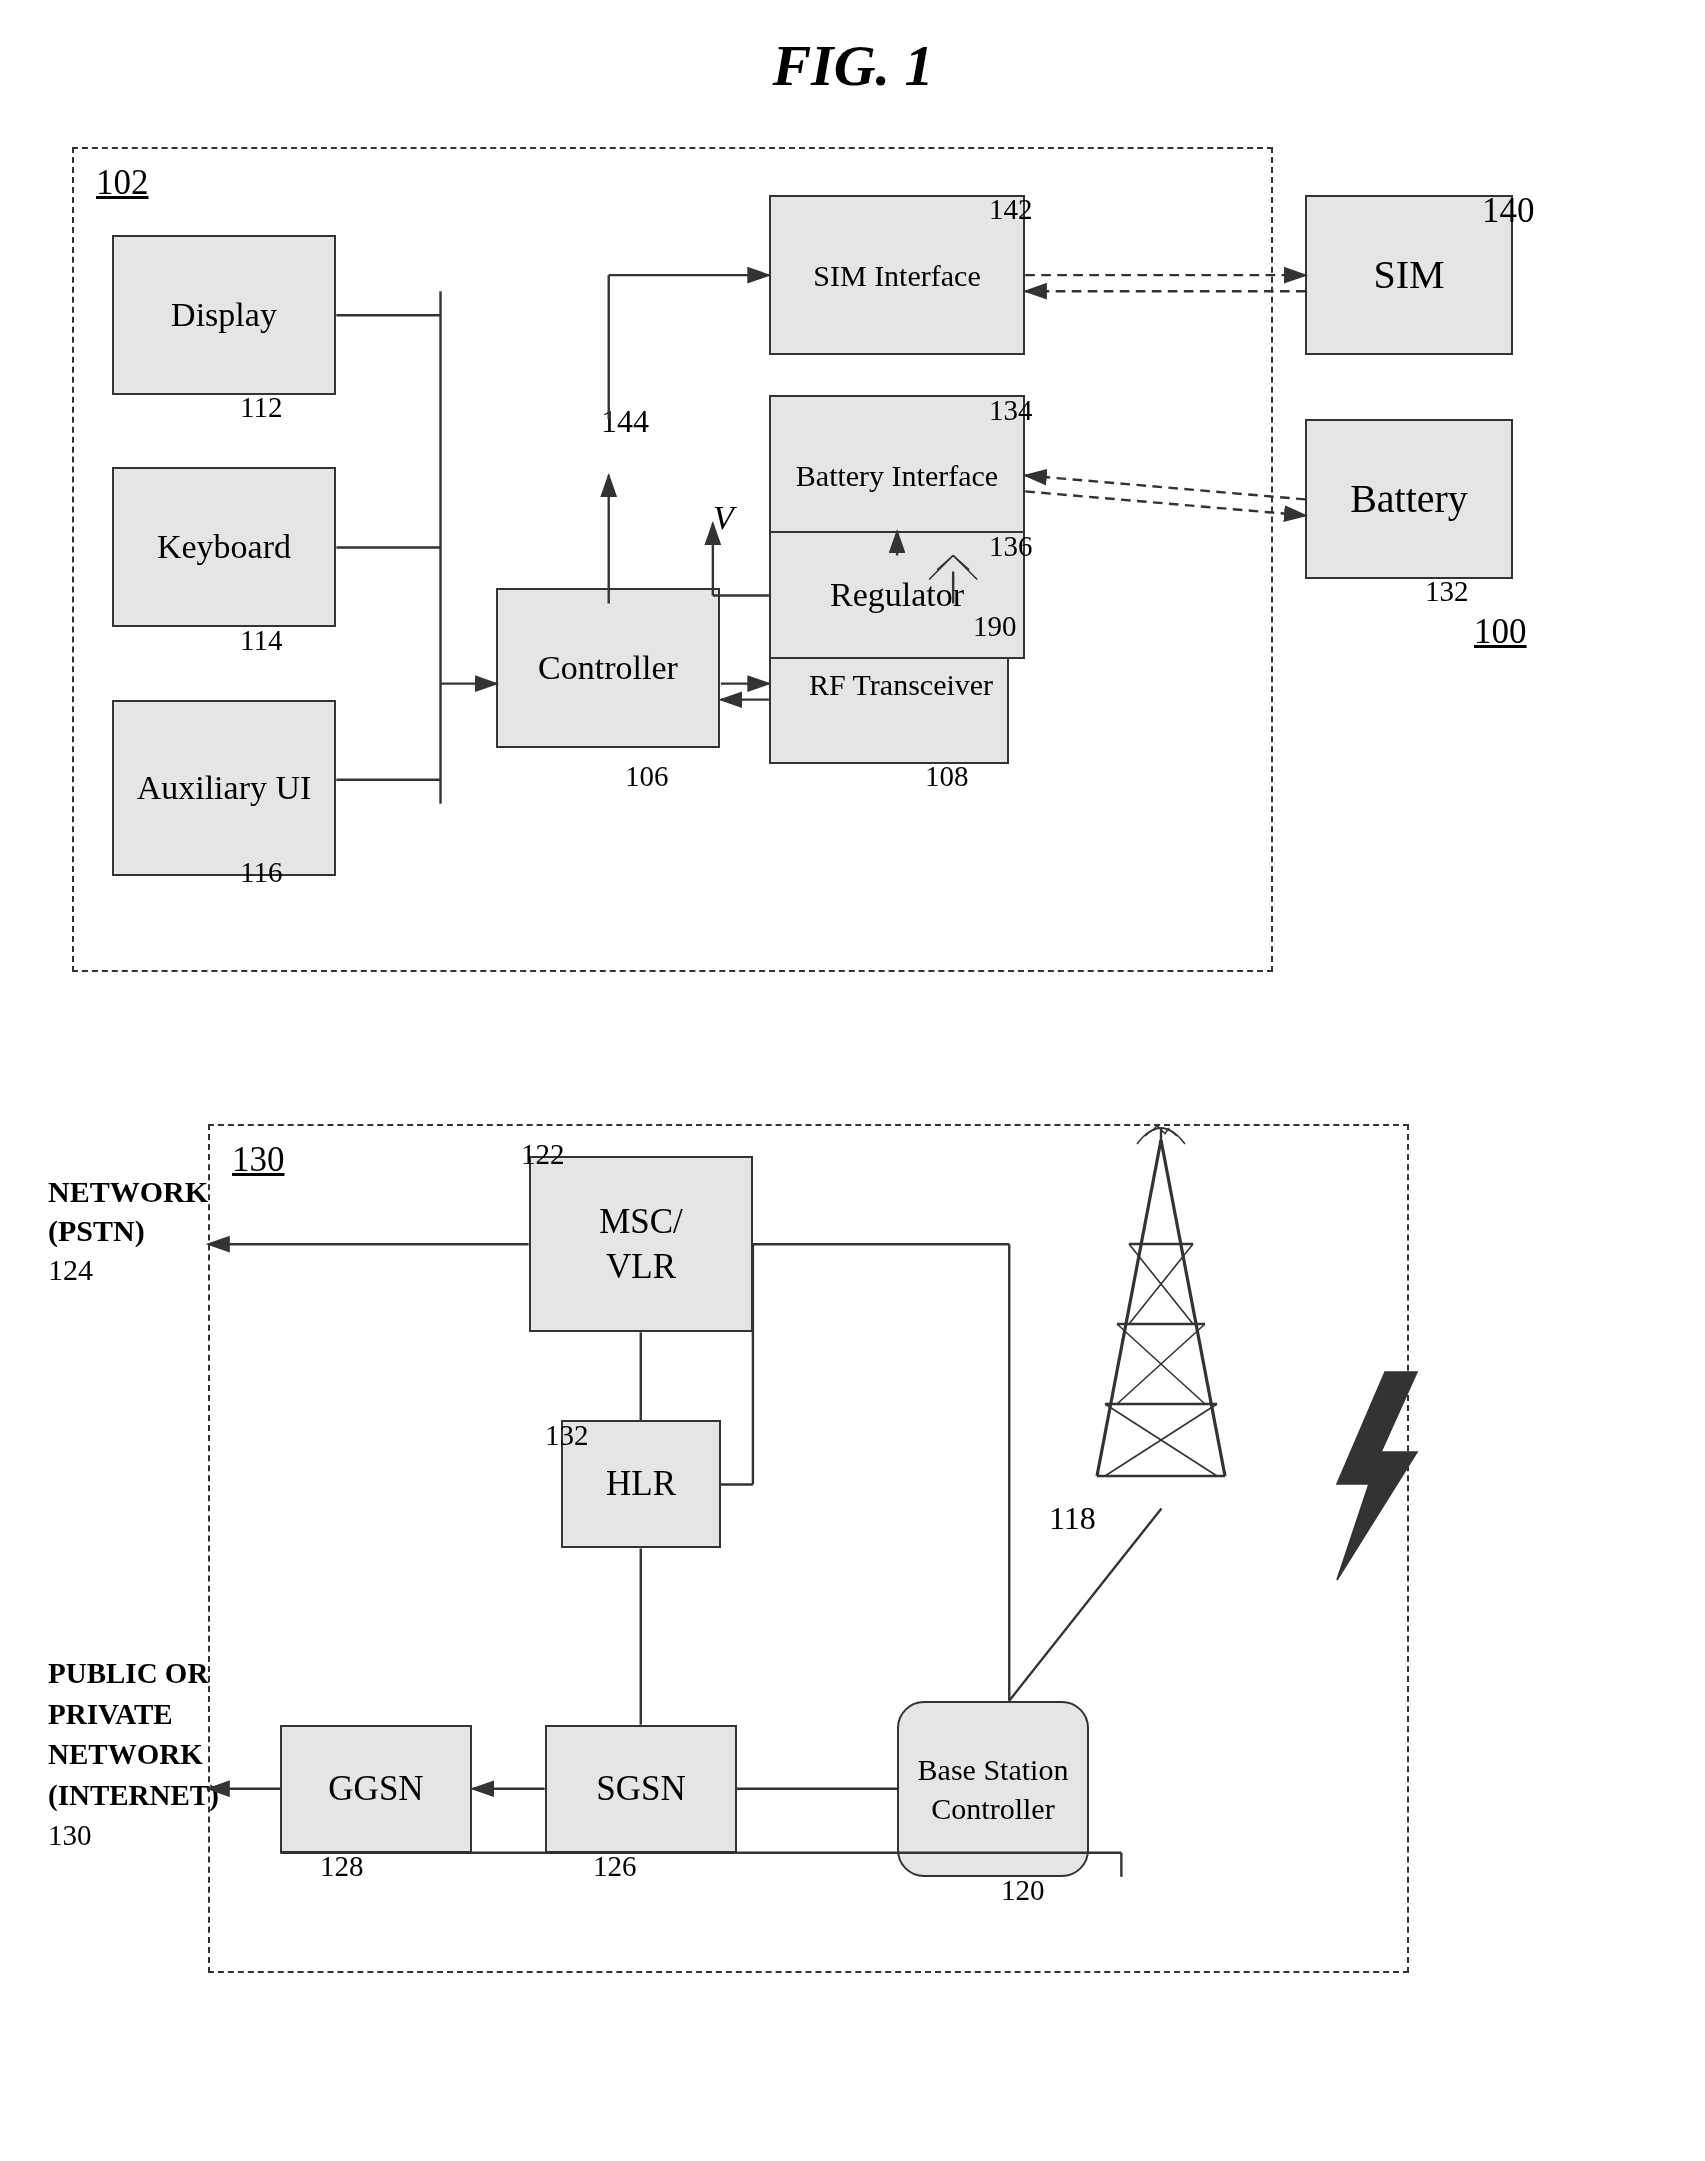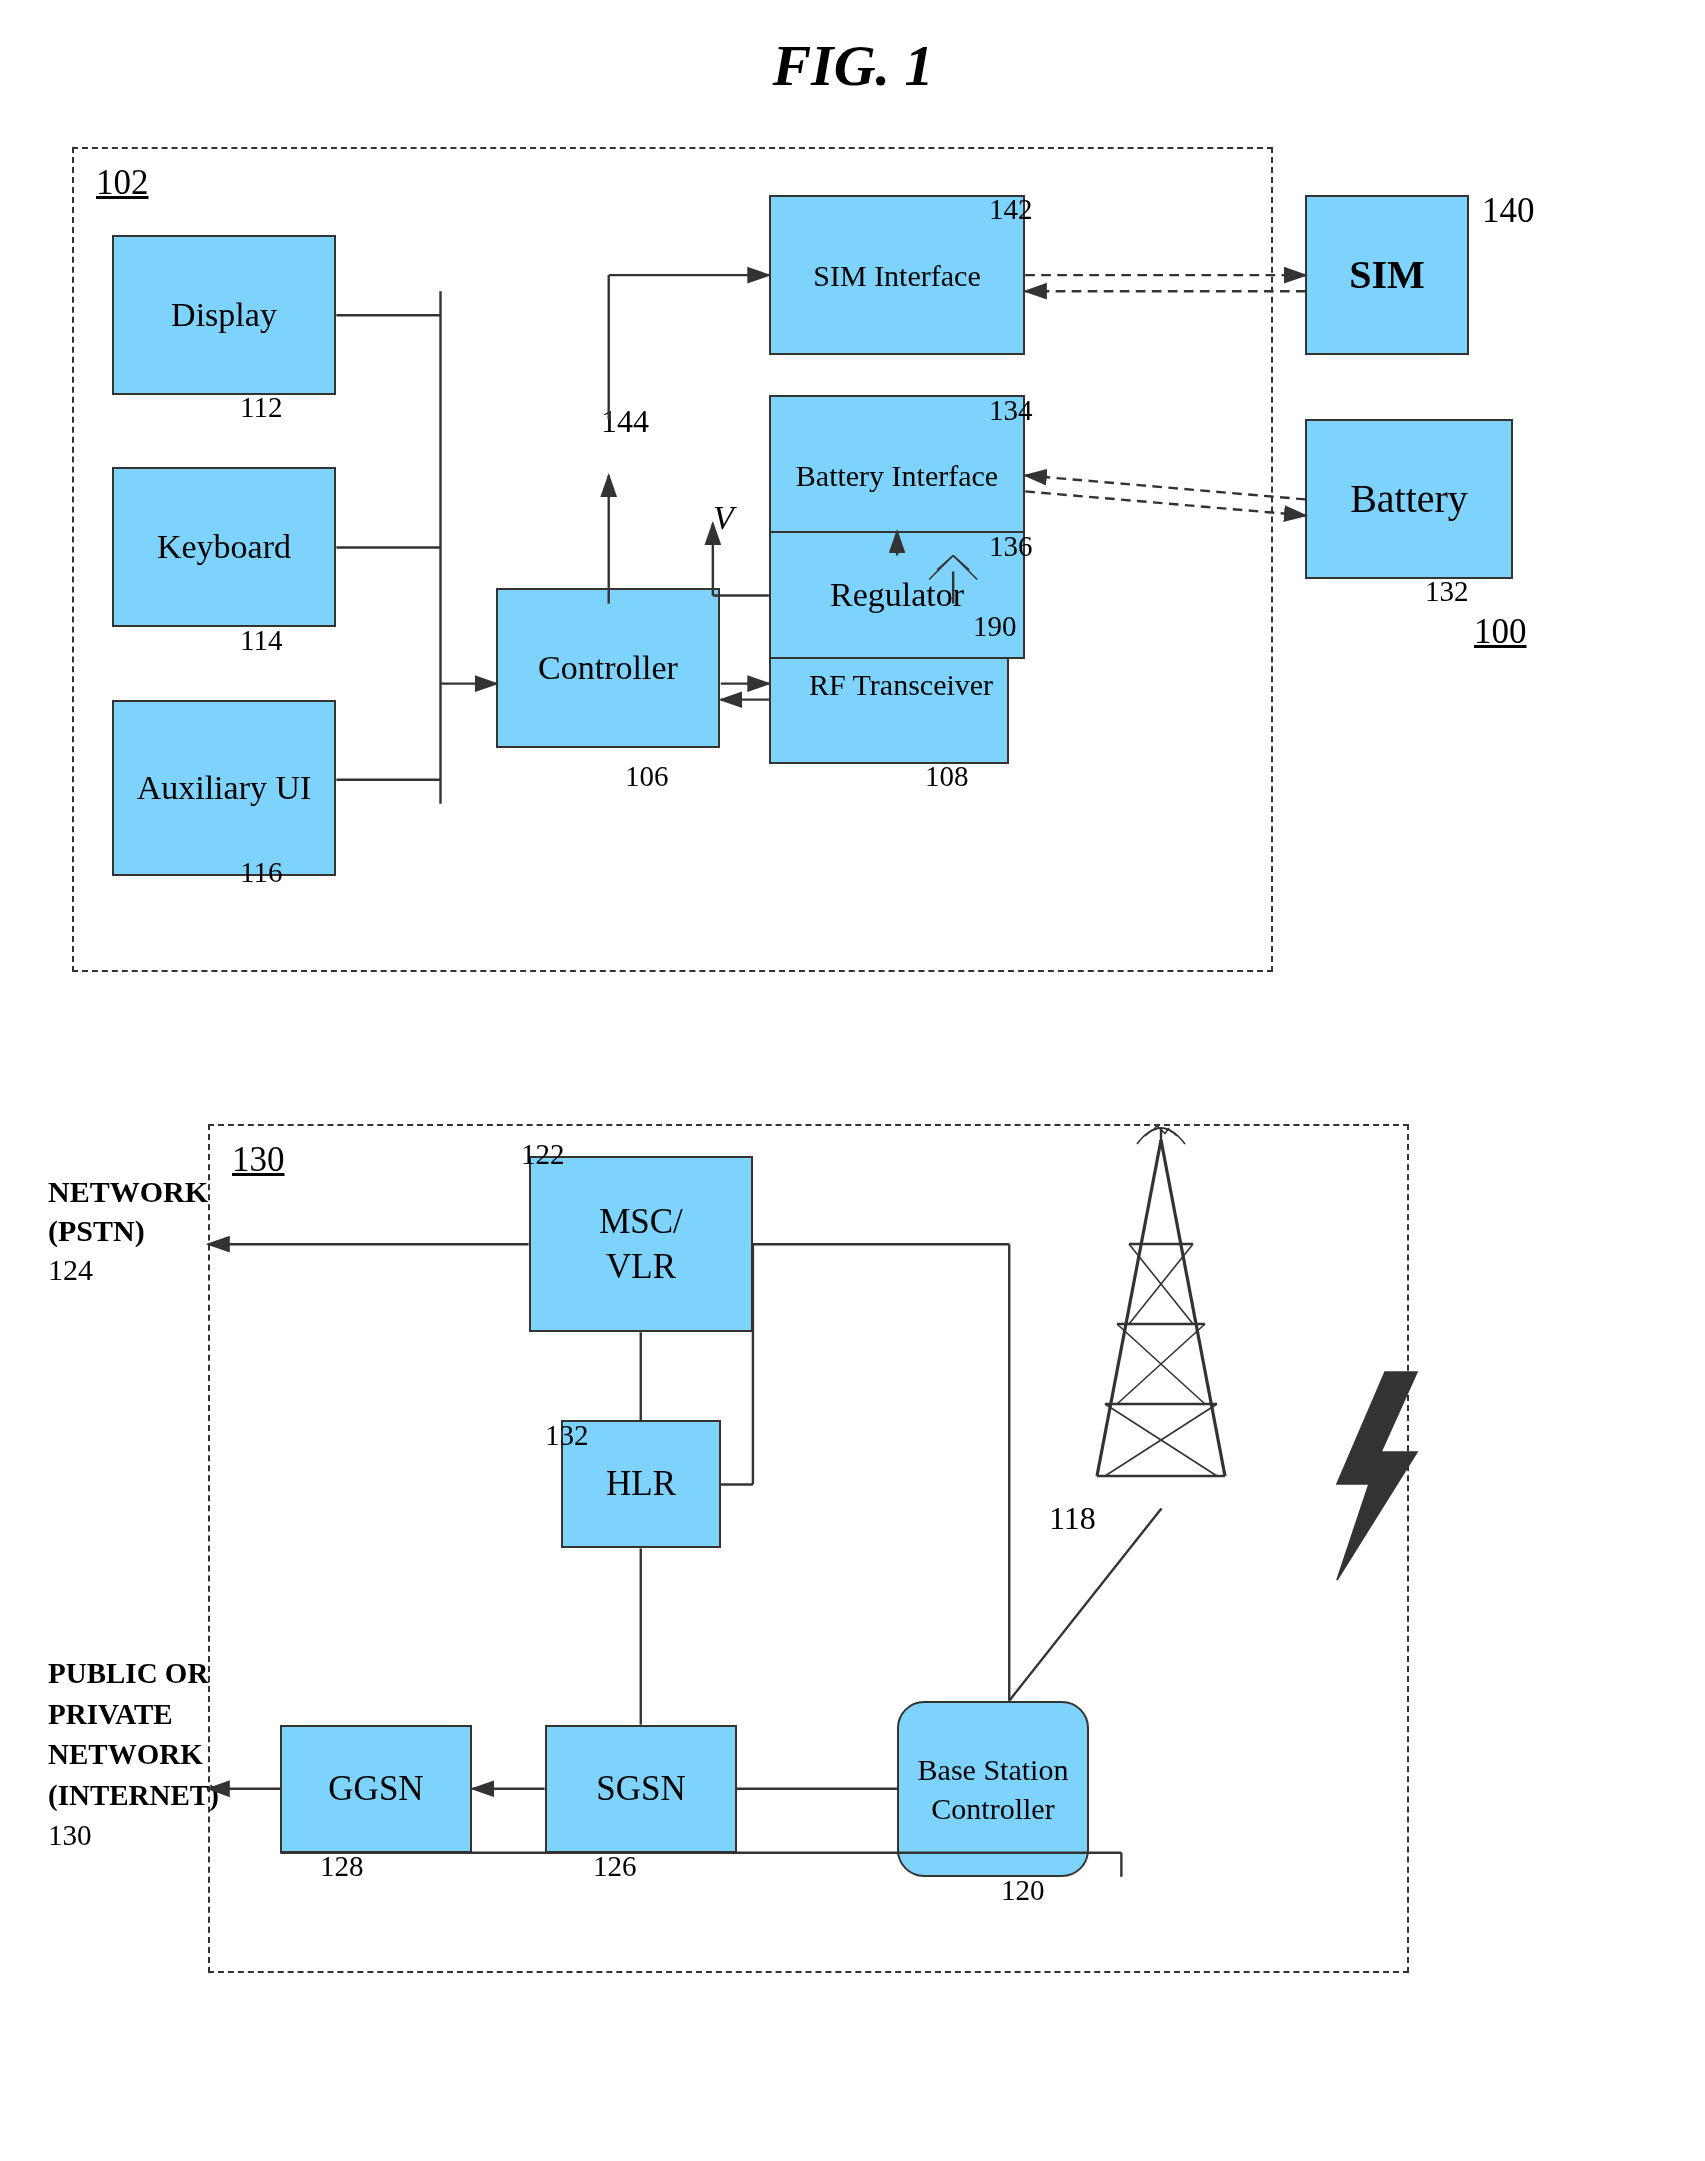--- a/index.html
+++ b/index.html
@@ -48,21 +48,21 @@
       left: 48px;
       top: 32px;
       font-size: 35px;
       text-decoration: underline;
     }
 
     
     .block {
       position: absolute;
       border: 2.4px solid #333;
-      background: #7dd3fc;
+      background: #e5e5e5;
       display: flex;
       align-items: center;
       justify-content: center;
       text-align: center;
       font-size: 34px;
       line-height: 1.3;
     }
 
     .block-label {
       position: absolute;
@@ -165,21 +165,21 @@
   <div class="block" style="left:721px; top:264px; width:256px; height:160px; font-size:30px;">
     <span>Battery Interface</span>
   </div>
   <span class="block-label" style="left:941px; top:263px;">134</span>
 
   <div class="block" style="left:721px; top:400px; width:256px; height:128px;">
     <span>Regulator</span>
   </div>
   <span class="block-label" style="left:941px; top:399px;">136</span>
 
-  <div class="block" style="left:1257px; top:64px; width:164px; height:160px; font-size:40px;font-weight:bold;">
+  <div class="block" style="left:1257px; top:64px; width:208px; height:160px; font-size:40px;">
     <span>SIM</span>
   </div>
   <span class="block-label" style="left:1434px; top:52px; font-size:35px;margin-top:8px;">140</span>
 
   <div class="block" style="left:1257px; top:288px; width:208px; height:160px; font-size:40px;">
     <span>Battery</span>
   </div>
   <span class="block-label" style="left:1377px; top:444px;">132</span>
 
   <span class="block-label" style="left:553px; top:272px; font-size:32px;">144</span>

